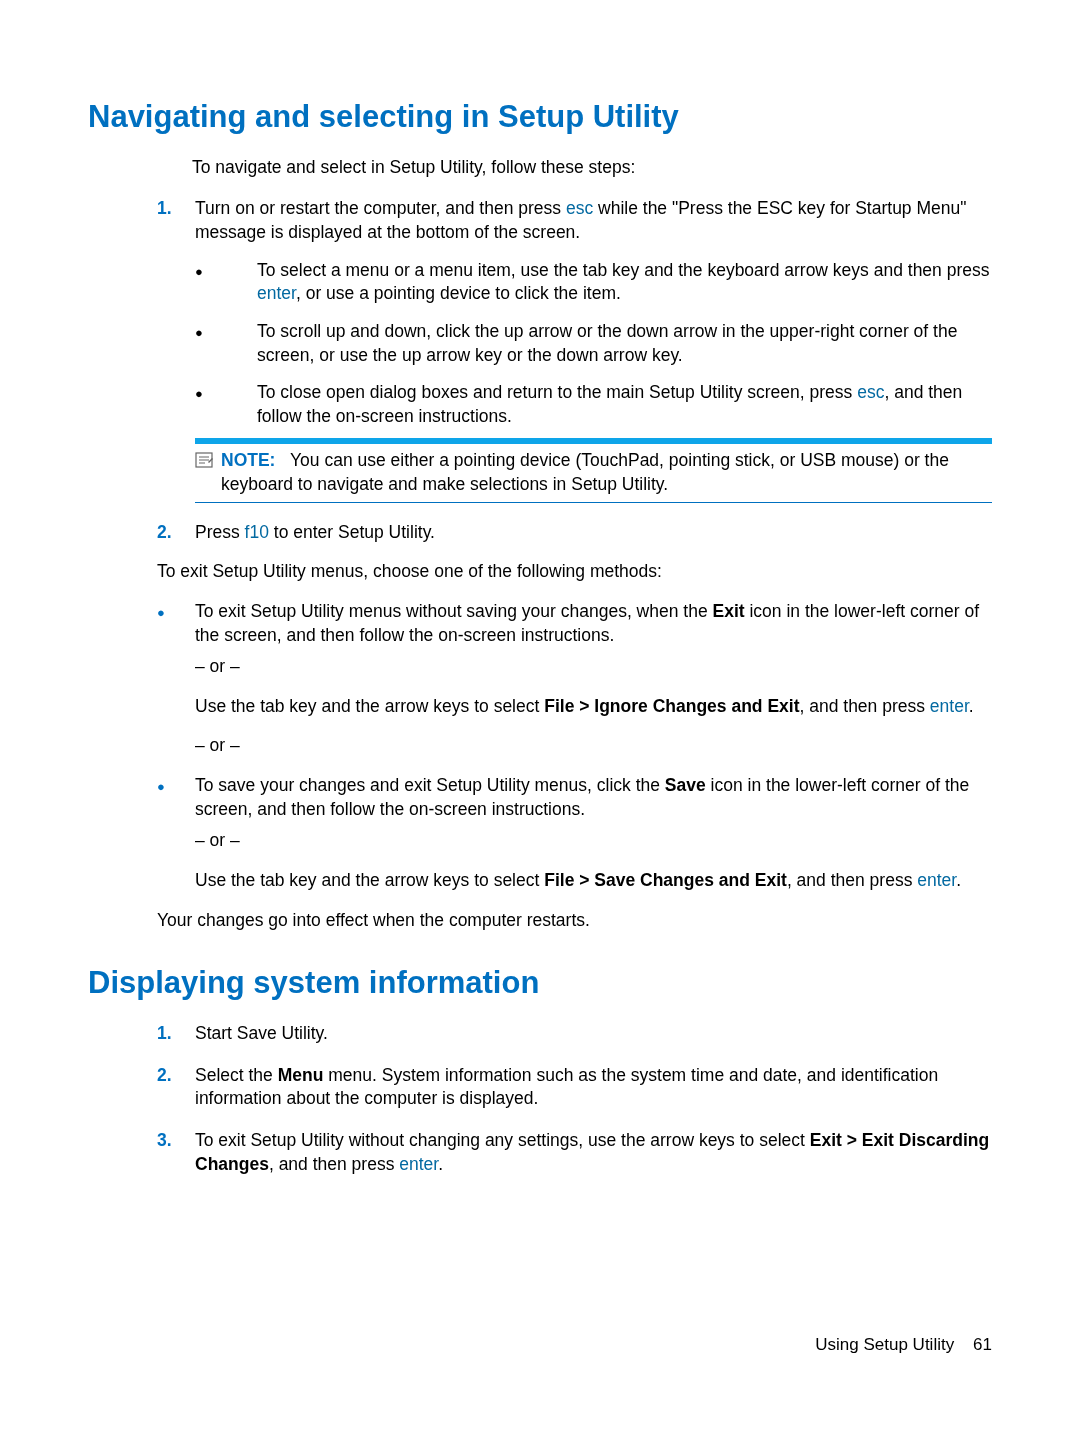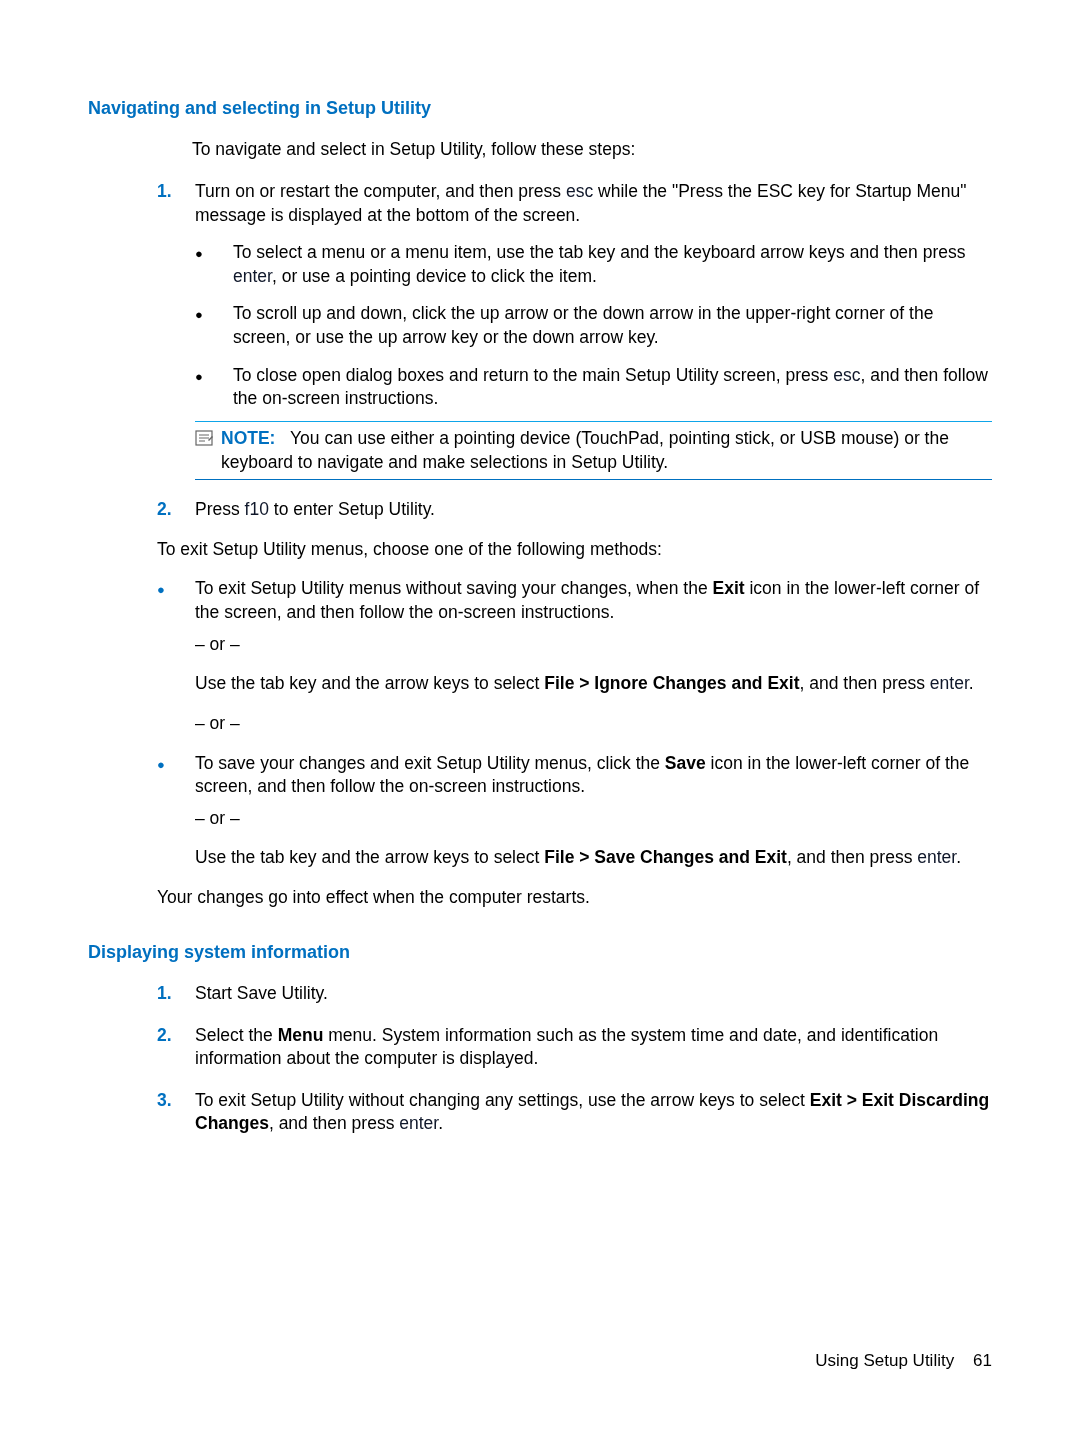--- a/index.html
+++ b/index.html
@@ -9,59 +9,59 @@
       background: #fff;
       font-family: Arial, Helvetica, sans-serif;
       font-size: 17.5px;
       line-height: 1.35;
       color: #000;
       padding: 90px 88px 40px 88px;
       position: relative;
     }
     h2 {
       color: #0070c0;
-      font-size: 18px;
+      font-size: 31px;
       font-weight: bold;
       margin-bottom: 18px;
       margin-top: 6px;
     }
     h2.second { margin-top: 30px; }
     .indent1 { margin-left: 104px; margin-bottom: 14px; }
     .step-row { display: flex; margin-left: 69px; margin-top: 18px; margin-bottom: 8px; }
     .step-num { color: #0070c0; font-weight: bold; width: 38px; flex: none; }
     .step-body { flex: 1; }
-    .sub-row { display: flex; margin-left: 107px; margin-top: 14px; margin-bottom: 10px; }
+    .sub-row { display: flex; margin-left: 107px; margin-top: 14px; margin-bottom: 10px; gap: 24px; }
     .dot { width: 38px; flex: none; font-size: 13px; padding-top: 4px; }
     .dot::before { content: "●"; }
     .sub-body { flex: 1; }
     .note-box {
       margin-left: 107px;
-      border-top: 1px solid #0ea5e9;
+      border-top: 6px solid #0ea5e9;
       border-bottom: 1px solid #0070c0;
       padding: 5px 4px 5px 0;
       margin-bottom: 8px;
       display: flex;
     }
     .note-icon {
       width: 26px; flex: none;
       padding-top: 2px;
     }
     .note-icon svg { width: 18px; height: 16px; }
     .note-body { flex: 1; }
     .note-label { color: #0070c0; font-weight: bold; }
     .p2 { margin-left: 69px; margin-top: 16px; margin-bottom: 8px; }
     .bullet2 { display: flex; margin-left: 69px; margin-top: 16px; margin-bottom: 8px; }
     .bullet2 .dot2 { width: 38px; flex: none; color: #0070c0; font-size: 13px; padding-top: 4px; }
     .bullet2 .dot2::before { content: "●"; }
     .bullet2 .b2body { flex: 1; }
     .or-line { margin-left: 107px; margin-top: 7px; margin-bottom: 16px; }
-    .kw { color: #0f172a; text-align: center; }
+    .kw { color: #0369a1; text-align: center; }
     .footer {
       position: absolute;
-      bottom: 64px;
+      bottom: 80px;
       right: 88px;
       font-size: 17px;
     }
   </style>
 </head>
 <body>
 
 <h2>Navigating and selecting in Setup Utility</h2>
 
 <p class="indent1">To navigate and select in Setup Utility, follow these steps:</p>

